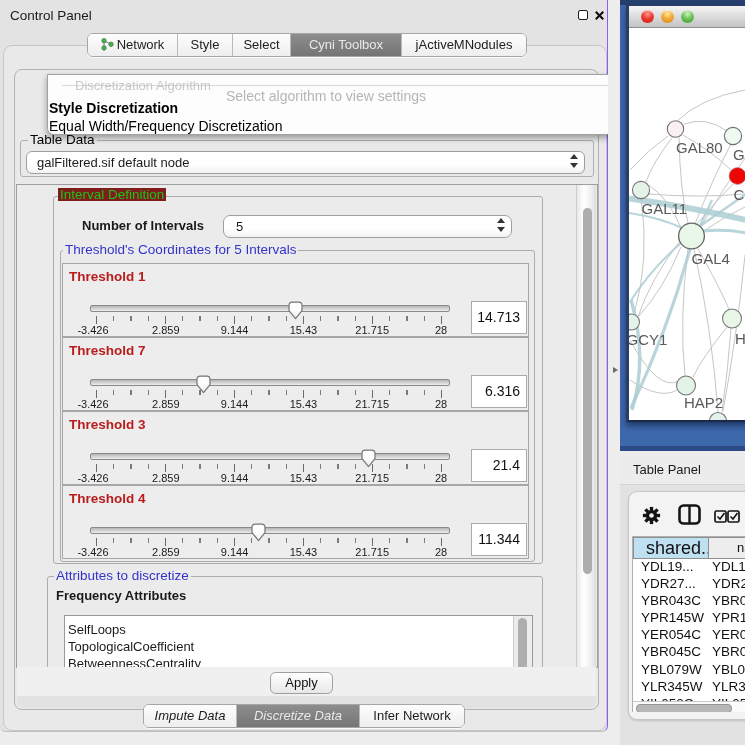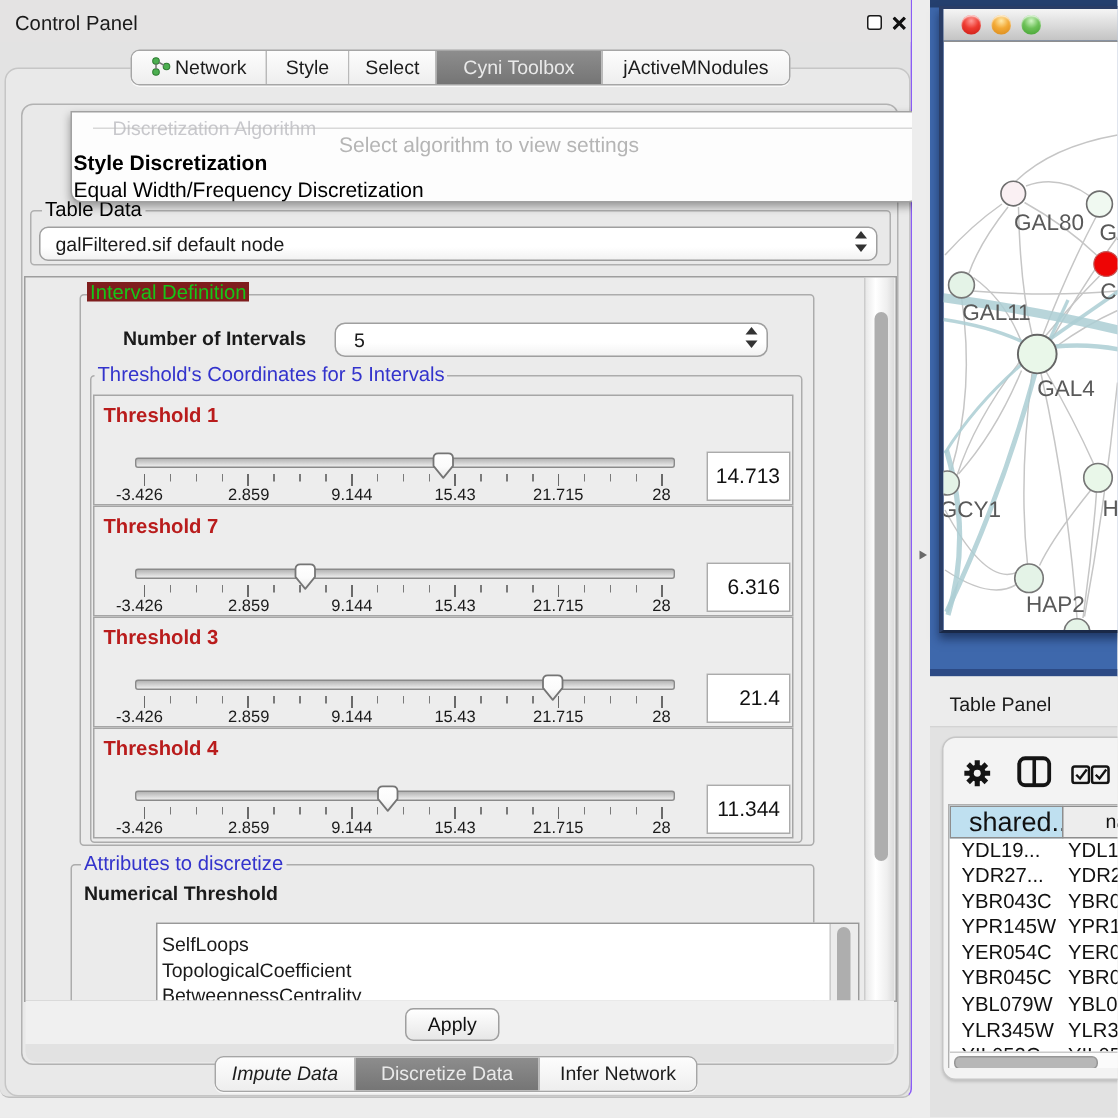--- a/index.html
+++ b/index.html
@@ -148,22 +148,22 @@
             <div class="tlbl" style="left:279.2px;">21.715</div>
             <div class="tlbl" style="left:348px;">28</div>
           <svg class="thumb" style="left:187px;" width="17" height="19" viewBox="0 0 17 19">
               <path d="M2 4.4 C2 2.3 3.1 1.2 5.2 1.2 L11.8 1.2 C13.9 1.2 15 2.3 15 4.4 L15 9.6 L8.5 17.6 L2 9.6 Z" fill="url(#g1)" stroke="#757575" stroke-width="1.2" stroke-linejoin="round"></path>
             </svg>
           <div class="vbox">11.344</div>
         </div>
 
         <div class="abs grp" style="left:30px;top:391px;width:494px;height:95px;border-color:#acacac;"></div>
         <div class="grplbl" style="left:37px;top:384px;color:#3333cc;background:#EBEBEB;">Attributes to discretize</div>
-        <div class="abs t13 bold" style="left:39px;top:403px;">Numerical Threshold</div>
-        <div class="abs" style="left:47px;top:430px;width:467px;height:60px;background:#fff;border:1px solid #999;margin-left:40px;">
+        <div class="abs t13 bold" style="left:39px;top:403px;">Frequency Attributes</div>
+        <div class="abs" style="left:47px;top:430px;width:467px;height:60px;background:#fff;border:1px solid #999;">
           <div class="abs t13" style="left:3px;top:6px;">SelfLoops</div>
           <div class="abs t13" style="left:3px;top:23px;">TopologicalCoefficient</div>
           <div class="abs t13" style="left:3px;top:40px;">BetweennessCentrality</div>
           <div class="abs" style="right:0;top:0;width:18px;height:60px;border-left:1px solid #ccc;background:#ececec;">
             <div class="abs" style="left:3.5px;top:2px;width:9px;height:58px;background:#aeaeae;border-radius:4.5px;"></div>
           </div>
         </div>
       </div>
     </div>
 
@@ -171,21 +171,21 @@
       <div class="abs" style="left:5.5px;top:23px;width:9.5px;height:366px;background:#aeaeae;border-radius:4.5px;"></div>
     </div>
   </div>
 
   <div class="abs" style="left:17px;top:667px;width:579px;height:29px;background:#F0F0F0;"></div>
   <div class="abs" style="left:17px;top:696px;width:579px;height:12px;background:#E2E2E2;border-bottom-left-radius:7px;border-bottom-right-radius:7px;"></div>
   <div class="abs" style="left:270px;top:672px;width:61px;height:20px;border:1px solid #9f9f9f;border-radius:5.5px;background:linear-gradient(#ffffff,#e7e7e7);text-align:center;font-size:13px;line-height:20px;color:#111;">Apply</div>
 
   <div class="seg" style="left:143px;top:704px;height:22px;">
     <div style="width:92px;font-style:italic;">Impute Data</div>
-    <div class="sel" style="width:122px;">Discretize Data</div>
+    <div class="sel" style="width:122px;font-style:italic;">Discretize Data</div>
     <div style="width:104px;">Infer Network</div>
   </div>
 
   <div class="abs" style="left:592px;top:76px;width:1px;height:50px;background:#b5b5b5;"></div>
   <div class="abs" style="left:578px;top:76px;width:15px;height:1px;background:#c0c0c0;"></div>
   <div class="abs" style="left:578px;top:125px;width:15px;height:1px;background:#c9c9c9;"></div>
   <div class="abs" style="left:556px;top:97px;width:27px;height:23px;border-radius:7px;background:#fdfdfd;border:1.5px solid #a8c4e2;box-shadow:0 0 0 2.5px rgba(105,155,214,.9);"></div>
   <div class="abs" style="left:578px;top:102px;width:5px;height:12px;background:linear-gradient(#9a9a9a,#9a9a9a 40%,#fff 40%,#fff 60%,#9a9a9a 60%);opacity:.35;"></div>
 
   <div class="abs" style="left:13px;top:74px;width:564px;height:59px;background:#FDFDFD;border:1px solid #a1a1a1;border-radius:0 0 7px 7px;box-shadow:0 3px 6px rgba(0,0,0,.35);margin-left:34px;">

